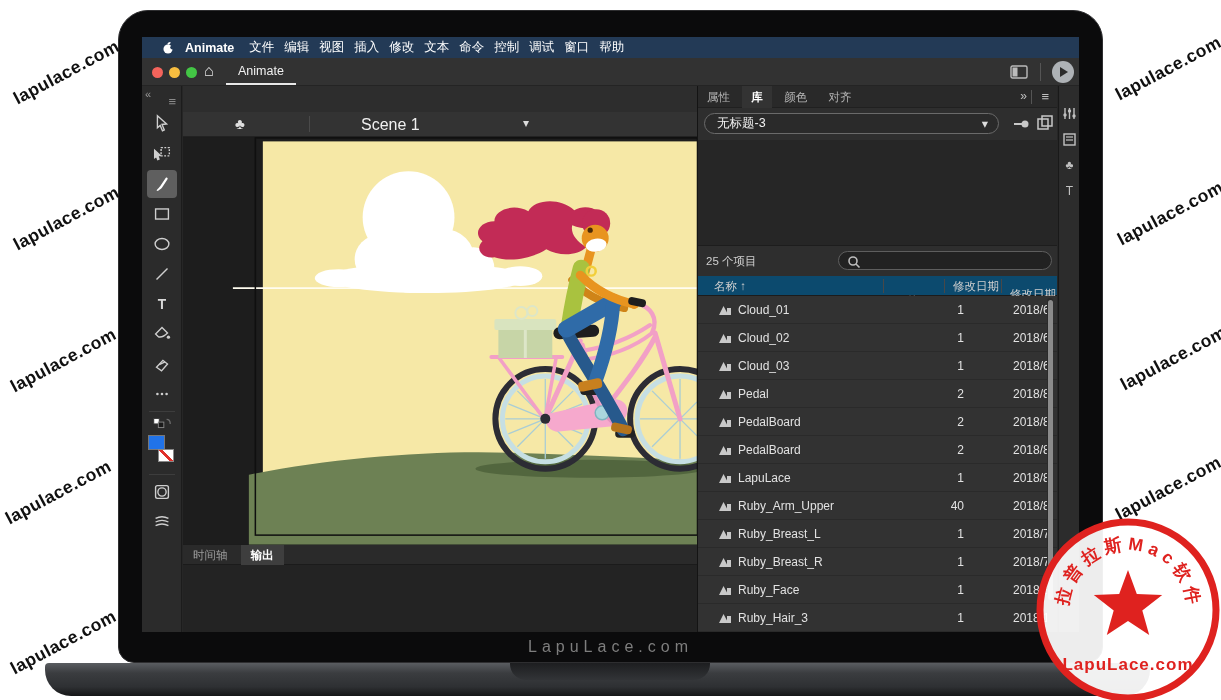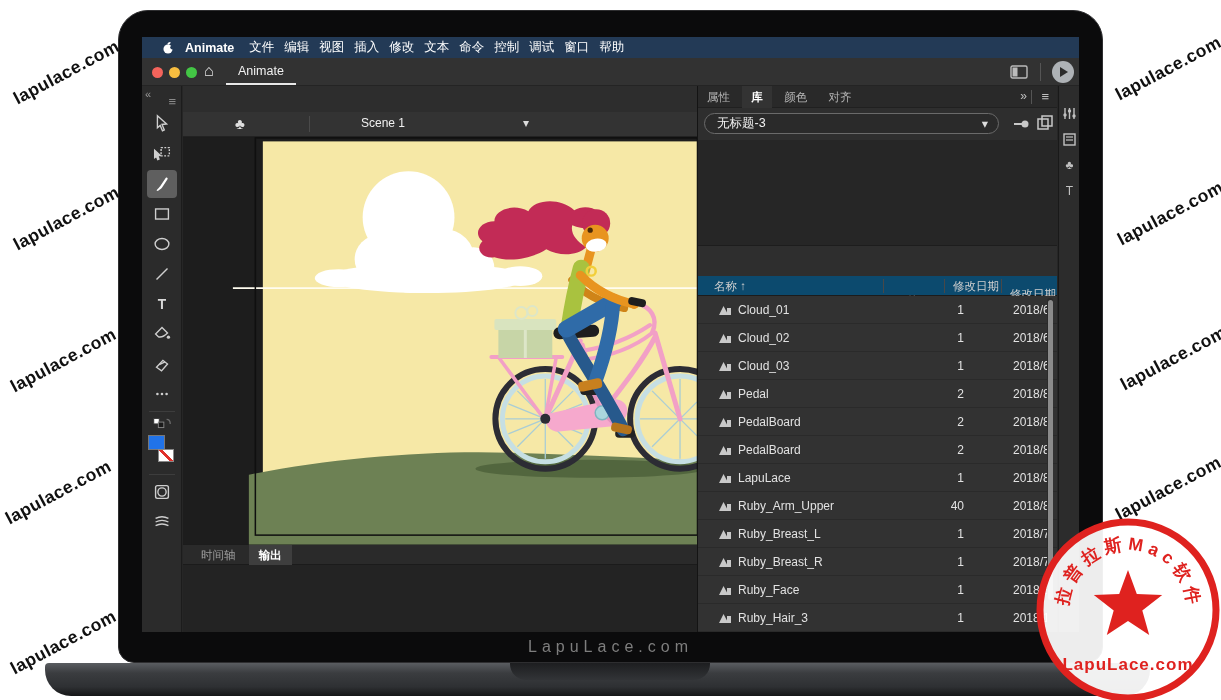--- a/index.html
+++ b/index.html
@@ -69,26 +69,26 @@
   .docarea { position:absolute; left:41px; top:0; width:514px; height:100%; background:#2d2d2d; }
   .doctabs { position:absolute; left:0; top:0; width:100%; height:26px; background:#303030;
     border-bottom:1px solid #202020; }
   .doctab { position:absolute; left:4px; top:0; height:26px; line-height:26px; padding:0 12px 0 8px;
     background:#3e3e3e; color:#f2f2f2; font-weight:700; font-size:12px; }
   .doctab .x { color:#bdbdbd; font-weight:400; margin-right:7px; }
   .scenebar { position:absolute; left:0; top:26px; width:100%; height:25px; background:#333333;
     border-bottom:1px solid #222; }
   .scenebar .clover { position:absolute; left:52px; top:3px; font-size:15px; color:#e0e0e0; }
   .scenebar .sb-sep { position:absolute; left:126px; top:4px; width:1px; height:16px; background:#4a4a4a; }
-  .scenebar .scene { position:absolute; left:178px; top:4px; font-size:12px; color:#f0f0f0; }
+  .scenebar .scene { position:absolute; left:178px; top:4px; font-size:16px; color:#f0f0f0; }
   .scenebar .chev { position:absolute; left:340px; top:4px; font-size:12px; color:#dcdcdc; }
   .stagevp { position:absolute; left:0; top:51px; width:514px; height:408px; background:#1d1d1d; }
 
   .bp-tabs { position:absolute; left:0; top:459px; width:100%; height:20px; background:#2a2a2a;
-    border-bottom:1px solid #1b1b1b; font-size:11.5px;padding-left:8px; }
+    border-bottom:1px solid #1b1b1b; font-size:11.5px; }
   .bp-tab { display:inline-block; height:20px; line-height:20px; padding:0 10px; color:#9c9c9c; }
   .bp-tab.active { background:#3e3e3e; color:#fff; font-weight:700; }
   .output-panel { position:absolute; left:0; top:479px; width:100%; height:67px; background:#232323; }
 
   
   .libpanel { position:absolute; left:555px; top:0; width:360px; height:100%; background:#2e2e2e;
     border-left:1px solid #141414; font-size:12px; }
   .lib-tabs { position:absolute; left:0; top:0; width:100%; height:22px; background:#292929;
     border-bottom:1px solid #202020; }
   .lib-tab { display:inline-block; height:22px; line-height:22px; padding:0 9px; color:#b5b5b5; font-size:11.5px; }
@@ -407,20 +407,30 @@
         <svg class="pin-ico" width="18" height="16" viewBox="0 0 18 16">
           <line x1="2" y1="8" x2="10" y2="8" stroke="#c8c8c8" stroke-width="2"></line>
           <circle cx="13" cy="8" r="3.5" fill="#c8c8c8"></circle>
           </svg>
         <svg class="newlib-ico" width="18" height="18" viewBox="0 0 18 18">
           <rect x="2" y="5" width="10" height="10" fill="none" stroke="#c8c8c8" stroke-width="1.5"></rect>
           <rect x="6" y="2" width="10" height="10" fill="none" stroke="#c8c8c8" stroke-width="1.5"></rect>
           </svg>
       </div>
       <div class="lib-preview"></div>
+      <div class="lib-countrow">
+        <span class="lib-count">25 个项目</span>
+        <div class="lib-search">
+          <svg width="16" height="16" viewBox="0 0 16 16" style="position:absolute;left:7px;top:1.5px;">
+            <circle cx="7" cy="7" r="4" fill="none" stroke="#bdbdbd" stroke-width="1.6"></circle>
+            <line x1="10" y1="10" x2="13.5" y2="13.5" stroke="#bdbdbd" stroke-width="1.6"></line>
+            </svg>
+          <input type="text" style="">
+        </div>
+      </div>
       <div class="lib-header">
         <span style="position:absolute;left:16px;top:3px;"><span>名称</span> <span>↑</span></span>
         <span class="hsep" style="left:185px;"></span>
         <span style="position:absolute;left:198px;top:18px;text-align:center;">链接</span>
         <span class="hsep" style="left:246px;"></span>
         <span style="position:absolute;left:255px;top:3px;">修改日期</span>
         <span class="hsep" style="left:303px;"></span>
         <span style="position:absolute;left:312px;top:11px;">修改日期</span>
       </div>
       <div class="lib-list">

